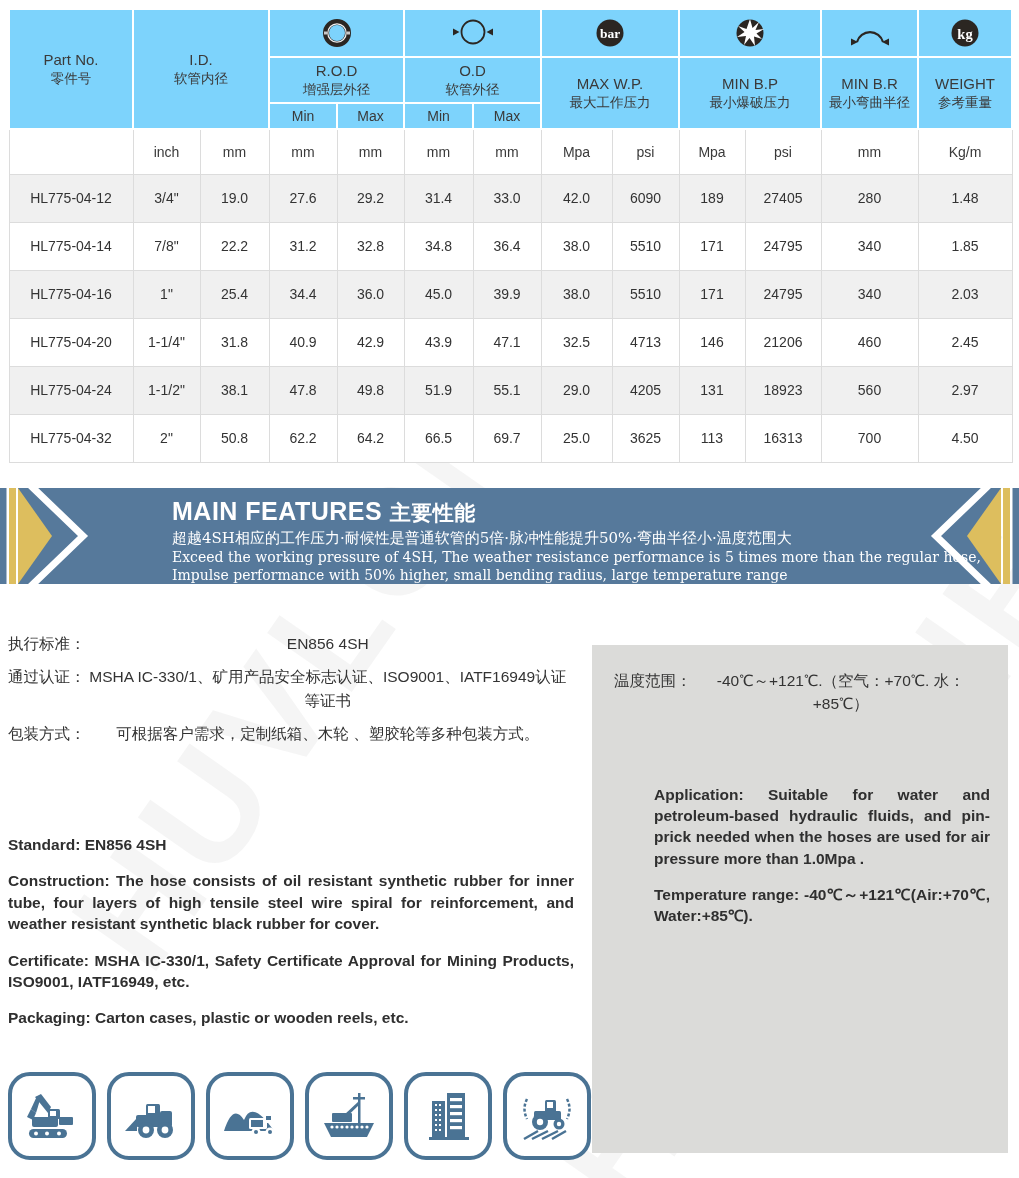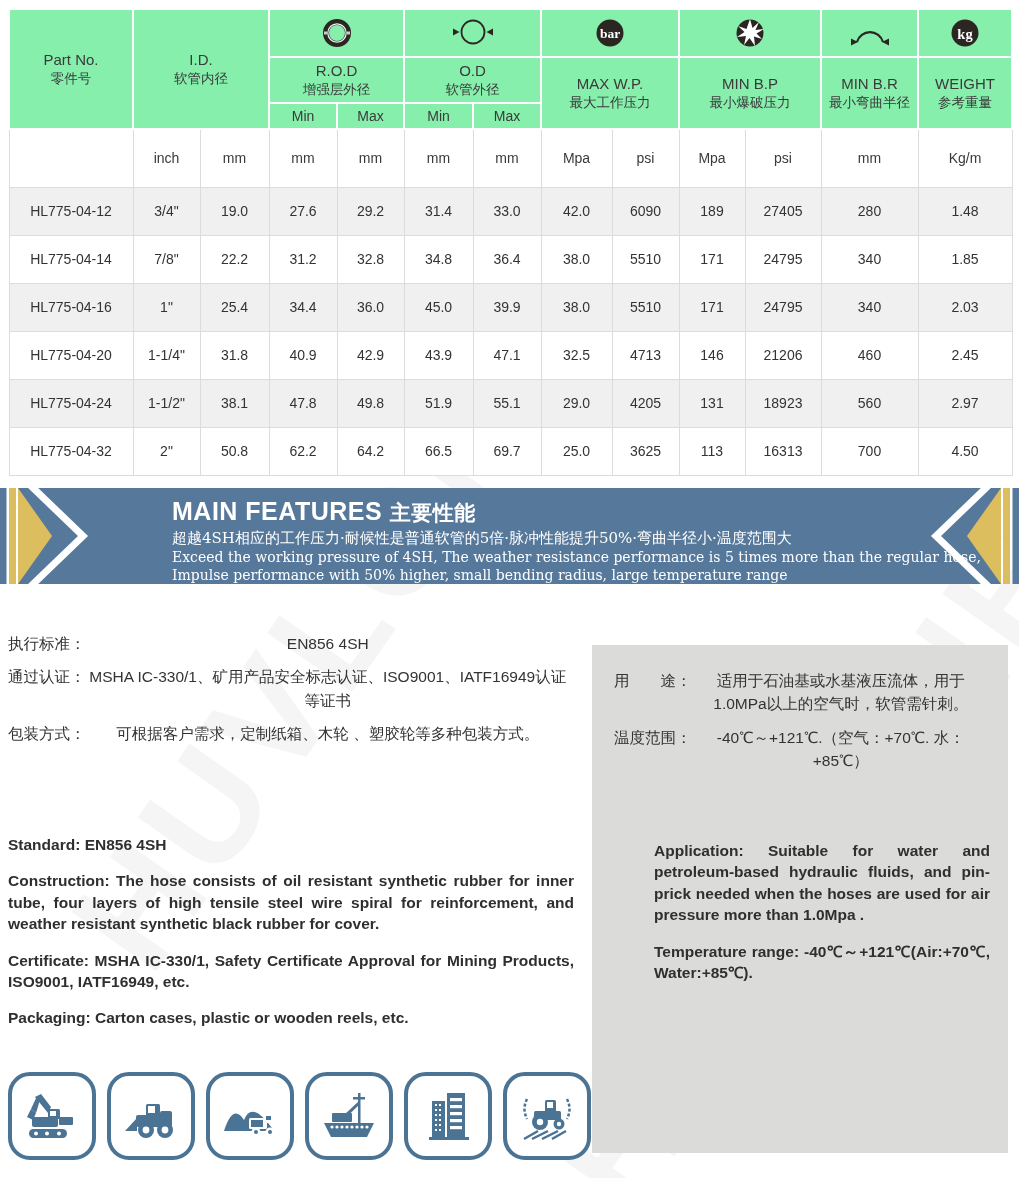--- a/index.html
+++ b/index.html
@@ -6,28 +6,28 @@
   #page{position:relative;width:1019px;height:1178px;background:#fff;overflow:hidden;
         font-family:"Liberation Sans",sans-serif;color:#333;}
 
   
   .wm{position:absolute;font-size:150px;font-weight:bold;color:rgba(110,110,110,0.07);
       transform:rotate(-55deg);white-space:nowrap;pointer-events:none;letter-spacing:8px;}
 
   
   table.spec{position:absolute;top:8px;left:8px;width:1003px;border-collapse:collapse;table-layout:fixed;}
   table.spec th,table.spec td{padding:0;text-align:center;vertical-align:middle;}
-  thead th.hd{background:#86efac;border:2px solid #fff;font-weight:normal;color:#3a3a3a;}
+  thead th.hd{background:#7dd3fc;border:2px solid #fff;font-weight:normal;color:#3a3a3a;}
   .hd .en{font-size:15px;line-height:1.25;}
   .hd .zh{font-size:13.5px;line-height:1.3;}
   tr.icon-row{height:48px;}
   tr.label-row{height:46px;}
   tr.minmax-row{height:26px;}
   tr.minmax-row th.hd{font-size:14px;}
-  tr.units-row{height:58px;padding-left:32px;}
+  tr.units-row{height:45px;padding-left:32px;}
   tr.units-row td{background:#fff;border:1px solid #dcdcdc;font-size:14px;color:#3a3a3a;}
   #data-body td{border:1px solid #dcdcdc;background:#fff;font-size:14px;color:#333;height:47px;}
   #data-body tr:nth-child(odd) td{background:#f0f0f0;}
   .hicon{display:block;margin:0 auto;}
 
   
   .banner{position:absolute;top:488px;left:0;width:1019px;height:96px;}
   .banner-bg{position:absolute;left:18px;right:18px;top:0;bottom:0;background:#56799b;}
   .banner-deco{position:absolute;top:0;height:96px;}
   .banner-text{position:absolute;left:172px;top:9px;width:810px;color:#fff;}
@@ -313,24 +313,20 @@
   </div>
 
   <div class="left-en">
     <p class="en-par">Standard: EN856 4SH</p>
     <p class="en-par">Construction:   The hose consists of oil resistant synthetic rubber for inner tube,  four layers of high tensile steel wire spiral for reinforcement, and weather resistant synthetic black rubber for cover.</p>
     <p class="en-par">Certificate: MSHA IC-330/1, Safety Certificate Approval for Mining Products, ISO9001, IATF16949, etc.</p>
     <p class="en-par">Packaging: Carton cases, plastic or wooden reels, etc.</p>
   </div>
 
   <div class="right-panel">
-    <div class="cn-item">
-      <span class="cn-label">用　　途：</span>
-      <span class="cn-value">适用于石油基或水基液压流体，用于1.0MPa以上的空气时，软管需针刺。</span>
-    </div>
     <div class="cn-item">
       <span class="cn-label">温度范围：</span>
       <span class="cn-value">-40℃～+121℃.（空气：+70℃. 水：+85℃）</span>
     </div>
     <div class="right-en">
       <p class="en-par">Application: Suitable for water and petroleum-based hydraulic fluids, and pin-prick needed when the hoses are used for air pressure more than 1.0Mpa .</p>
       <p class="en-par">Temperature range: -40℃～+121℃(Air:+70℃, Water:+85℃).</p>
     </div>
   </div>
 

